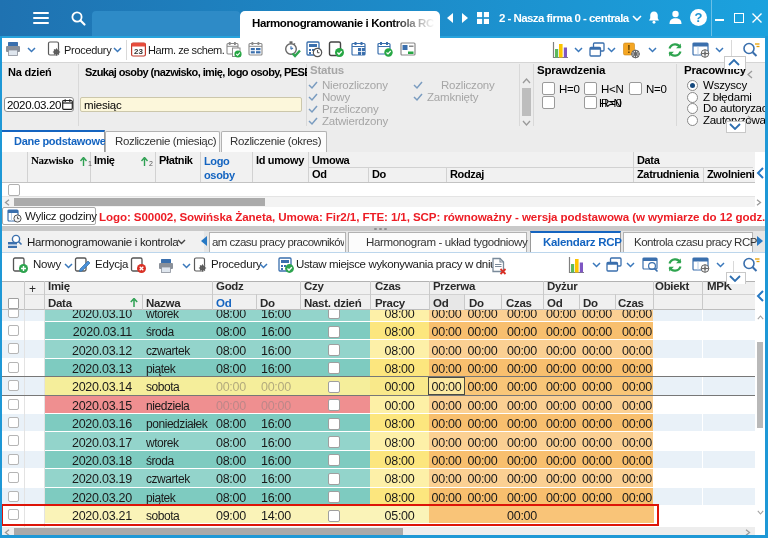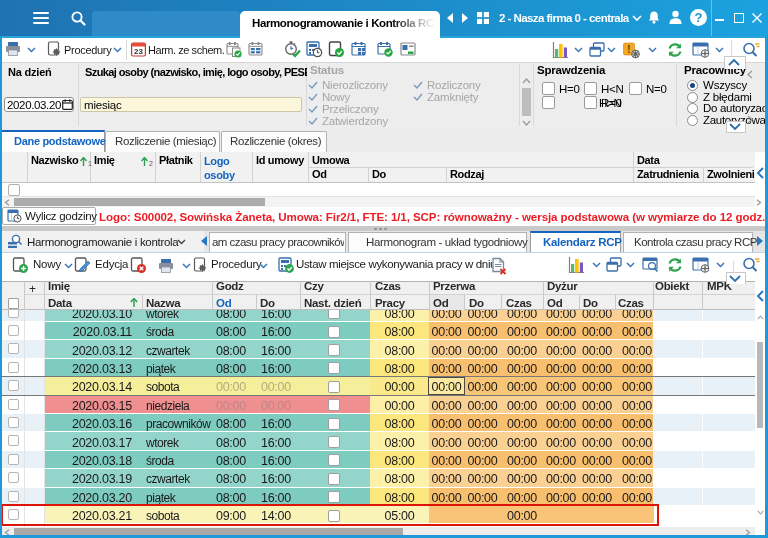--- a/index.html
+++ b/index.html
@@ -278,21 +278,21 @@
         <path d="M1 4 L4 7 L9 1" fill="none" stroke="#7a9cc0" stroke-width="1.5"></path>
       </svg>
  <div class="ab" style="left:322px;top:41px;color:#a6a6a6;">Przeliczony</div>
  <svg class="ab" style="left:308px;top:55px" width="10" height="9" viewBox="0 0 10 9">
         <path d="M1 4 L4 7 L9 1" fill="none" stroke="#7a9cc0" stroke-width="1.5"></path>
       </svg>
  <div class="ab" style="left:322px;top:53px;color:#a6a6a6;">Zatwierdzony</div>
  <svg class="ab" style="left:413px;top:19px" width="10" height="9" viewBox="0 0 10 9">
         <path d="M1 4 L4 7 L9 1" fill="none" stroke="#7a9cc0" stroke-width="1.5"></path>
       </svg>
- <div class="ab" style="left:427px;top:17px;color:#a6a6a6;">Rozliczony</div>
+ <div class="ab" style="left:441px;top:17px;color:#a6a6a6;">Rozliczony</div>
  <svg class="ab" style="left:413px;top:31px" width="10" height="9" viewBox="0 0 10 9">
         <path d="M1 4 L4 7 L9 1" fill="none" stroke="#7a9cc0" stroke-width="1.5"></path>
       </svg>
  <div class="ab" style="left:427px;top:29px;color:#a6a6a6;">Zamknięty</div>
 
  <div class="sep ab" style="left:519px;top:2px;height:62px;"></div>
  <div class="sep ab" style="left:533px;top:2px;height:62px;"></div>
  <svg class="ab" style="left:522px;top:16px" width="9" height="6" viewBox="0 0 9 6">
         <path d="M1 5 L4.5 1 L8 5" fill="none" stroke="#9a9a9a" stroke-width="1.3"></path>
       </svg>
@@ -360,21 +360,21 @@
  <div class="ab" style="left:155px;top:0;width:1px;height:30px;background:#d2d2d2;"></div>
  <div class="ab" style="left:200px;top:0;width:1px;height:30px;background:#d2d2d2;"></div>
  <div class="ab" style="left:252px;top:0;width:1px;height:30px;background:#d2d2d2;"></div>
  <div class="ab" style="left:308px;top:0;width:1px;height:30px;background:#d2d2d2;"></div>
  <div class="ab" style="left:368px;top:15px;width:1px;height:15px;background:#d2d2d2;"></div>
  <div class="ab" style="left:446px;top:15px;width:1px;height:15px;background:#d2d2d2;"></div>
  <div class="ab" style="left:633px;top:0;width:1px;height:30px;background:#d2d2d2;"></div>
  <div class="ab" style="left:703px;top:15px;width:1px;height:15px;background:#d2d2d2;"></div>
  <div class="ab" style="left:308px;top:15px;width:445px;height:1px;background:#d2d2d2;"></div>
 
- <div class="ab bold" style="left:31px;top:2px;">Nazwisko</div>
+ <div class="ab bold" style="left:31px;top:2px;font-family:Liberation Serif, serif;">Nazwisko</div>
  <svg class="ab" style="left:79px;top:3px" width="13" height="12" viewBox="0 0 13 12">
         <path d="M4.5 11 L4.5 4 M4.5 2.5 L1.5 6 M4.5 2.5 L7.5 6" stroke="#2ea052" stroke-width="1.4" fill="none"></path>
         <text x="9" y="11" font-size="7" fill="#555" font-family="Liberation Sans">1</text>
       </svg>
  <div class="ab bold" style="left:94px;top:2px;">Imię</div>
  <svg class="ab" style="left:140px;top:3px" width="13" height="12" viewBox="0 0 13 12">
         <path d="M4.5 11 L4.5 4 M4.5 2.5 L1.5 6 M4.5 2.5 L7.5 6" stroke="#2ea052" stroke-width="1.4" fill="none"></path>
         <text x="9" y="11" font-size="7" fill="#555" font-family="Liberation Sans">2</text>
       </svg>
  <div class="ab bold" style="left:159px;top:2px;">Płatnik</div>
@@ -697,21 +697,21 @@
  <div class="tx ce" style="left:618px;top:120.8px;width:38px">00:00</div>
  <div class="ab" style="left:2px;top:135.0px;width:753px;height:1px;background:#fff;z-index:2"></div>
  <div class="c" style="left:2px;top:136.0px;width:42px;background:#e9f1f8"></div>
  <div class="c" style="left:44px;top:136.0px;width:326px;background:#7ecbc0"></div>
  <div class="c" style="left:370px;top:136.0px;width:59px;background:#fce67e"></div>
  <div class="c" style="left:429px;top:136.0px;width:224px;background:#f8bf6e"></div>
  <div class="c" style="left:653px;top:136.0px;width:49px;background:#e9f1f8"></div>
  <div class="c" style="left:703px;top:136.0px;width:52px;background:#e9f1f8"></div>
  <div class="kb" style="left:7px;top:139.0px"></div>
  <div class="tx r" style="left:44px;top:139.2px;width:88px">2020.03.16</div>
- <div class="tx" style="left:146px;top:139.2px;font-size:12px;letter-spacing:-0.45px">pracowników</div>
+ <div class="tx" style="left:146px;top:139.2px;font-size:12px;letter-spacing:-0.45px">poniedziałek</div>
  <div class="tx r" style="left:200px;top:139.2px;width:46px">08:00</div>
  <div class="tx r" style="left:245px;top:139.2px;width:46px">16:00</div>
  <div class="kb2" style="left:328px;top:139.5px"></div>
  <div class="tx ce" style="left:370px;top:139.2px;width:59px">08:00</div>
  <div class="tx ce" style="left:429px;top:139.2px;width:35px">00:00</div>
  <div class="tx ce" style="left:464px;top:139.2px;width:37px">00:00</div>
  <div class="tx ce" style="left:501px;top:139.2px;width:42px">00:00</div>
  <div class="tx ce" style="left:543px;top:139.2px;width:36px">00:00</div>
  <div class="tx ce" style="left:579px;top:139.2px;width:36px">00:00</div>
  <div class="tx ce" style="left:618px;top:139.2px;width:38px">00:00</div>

